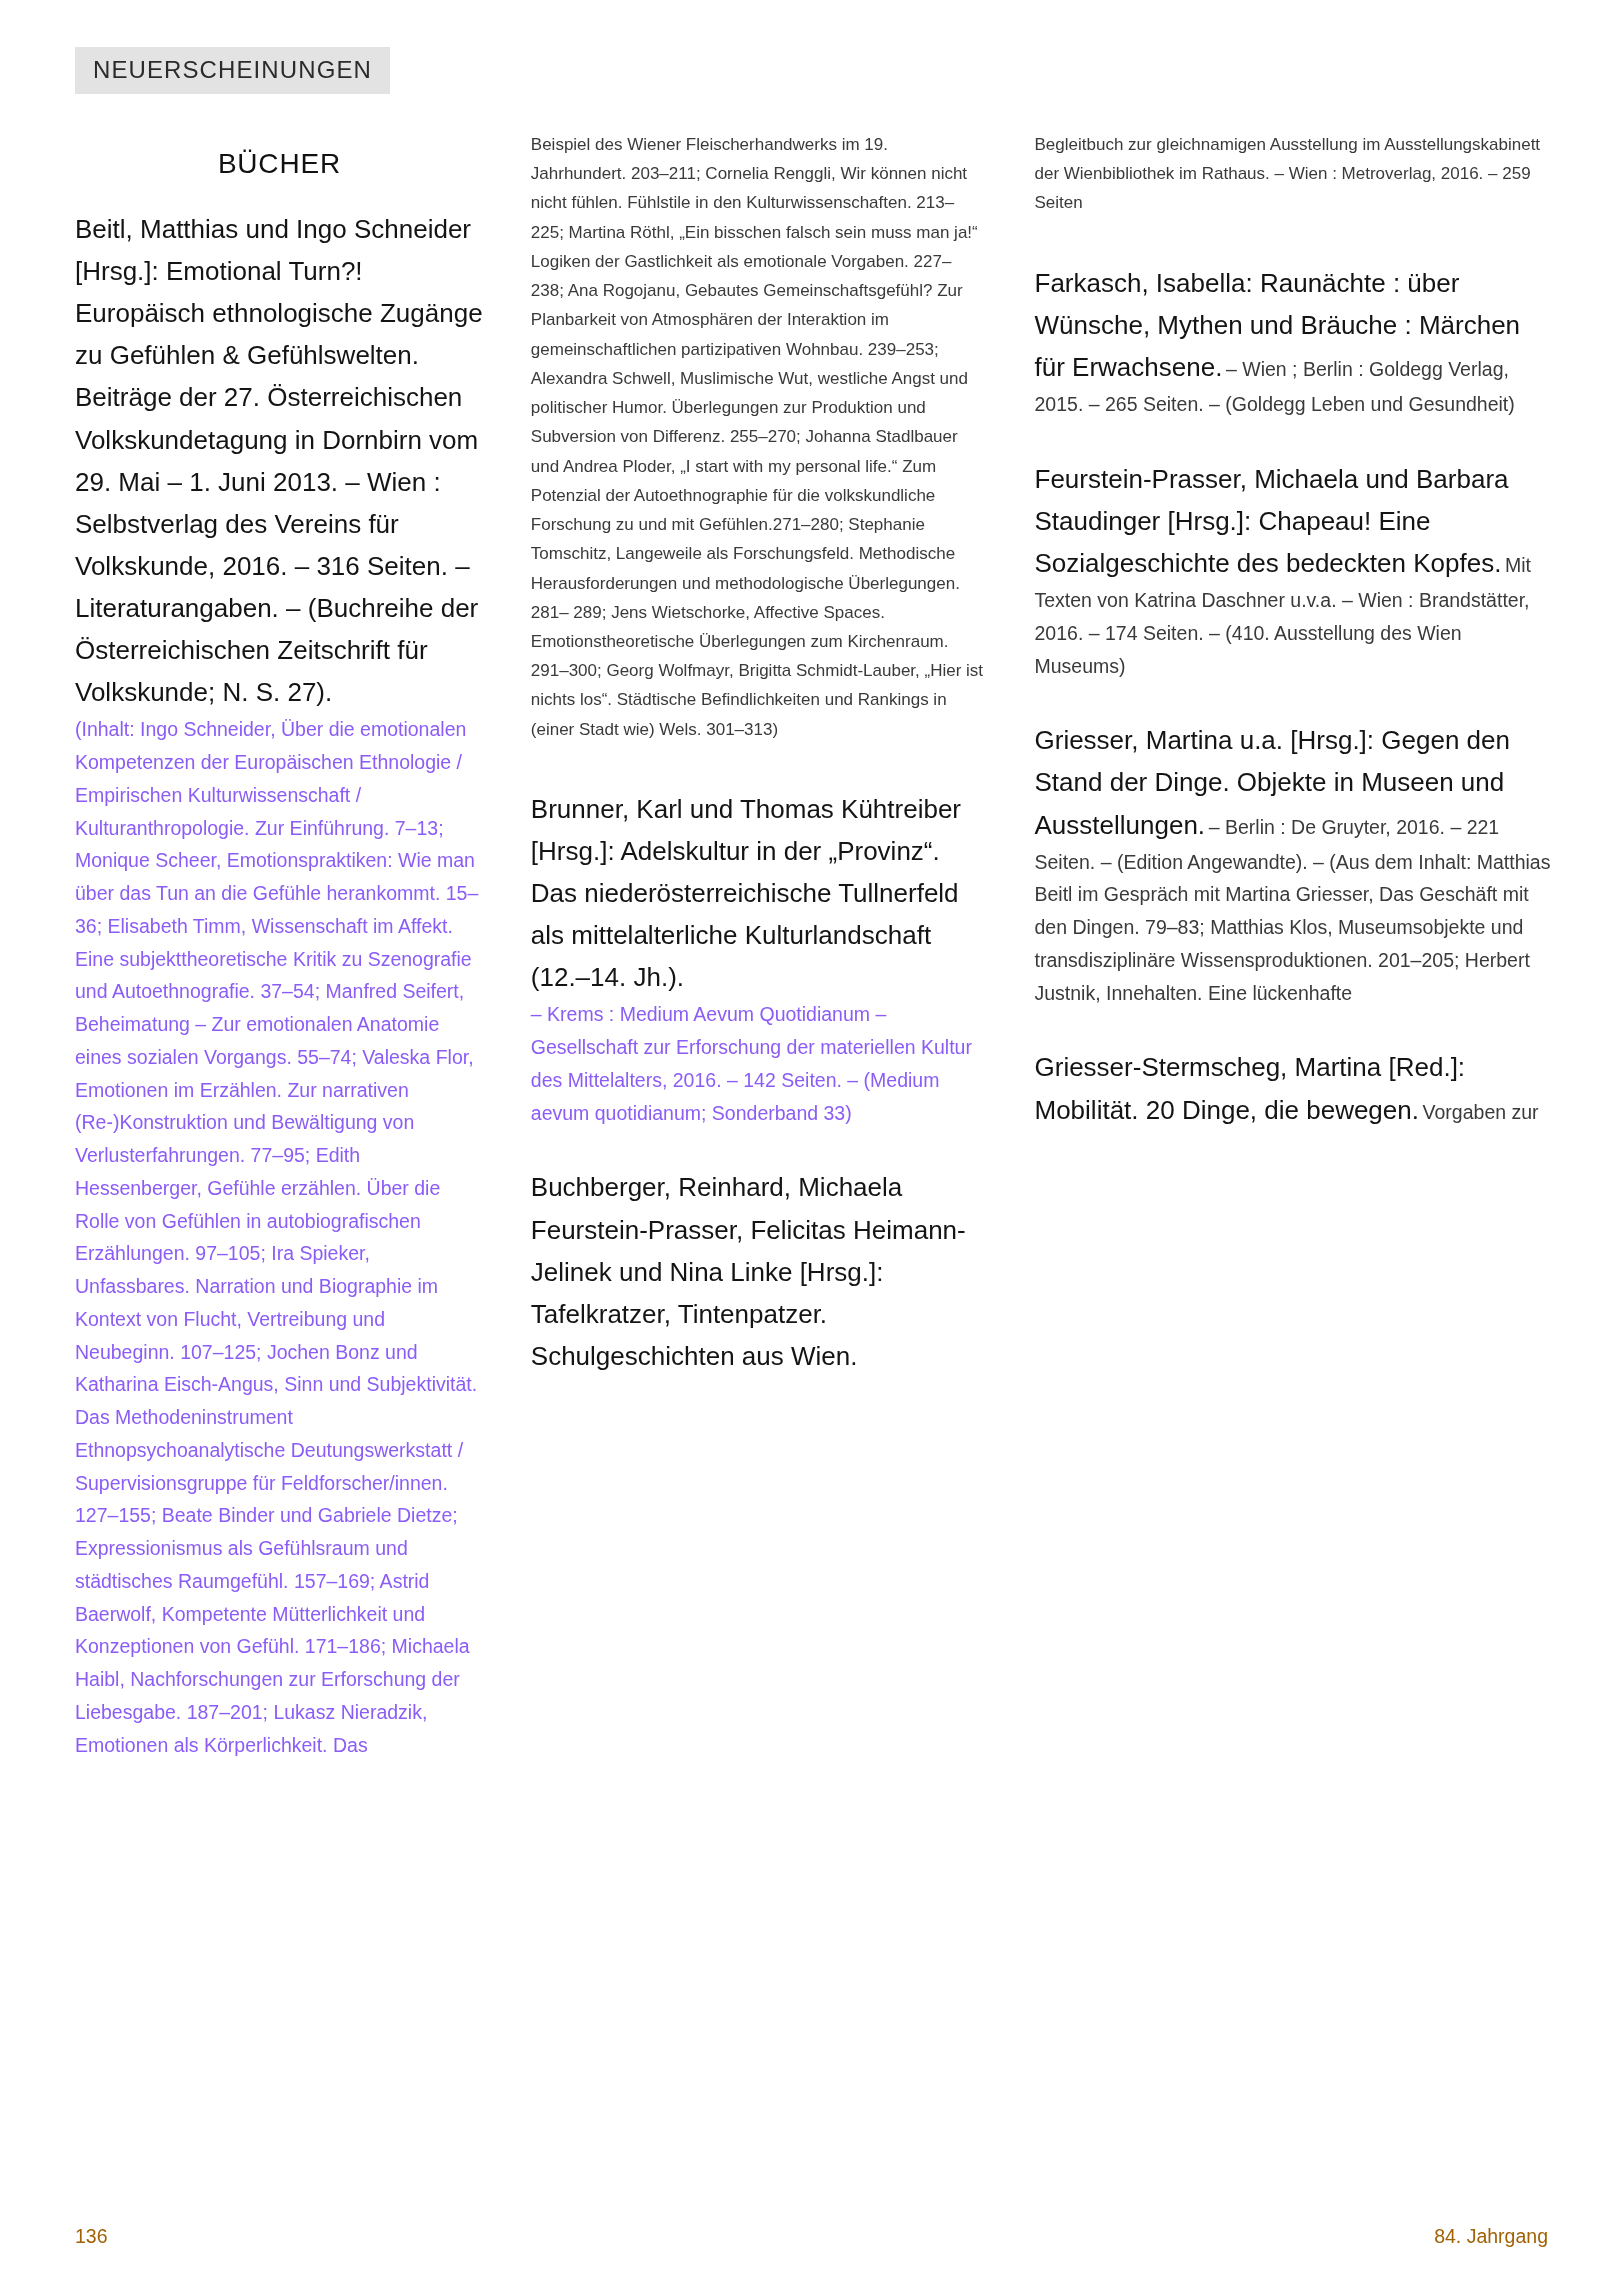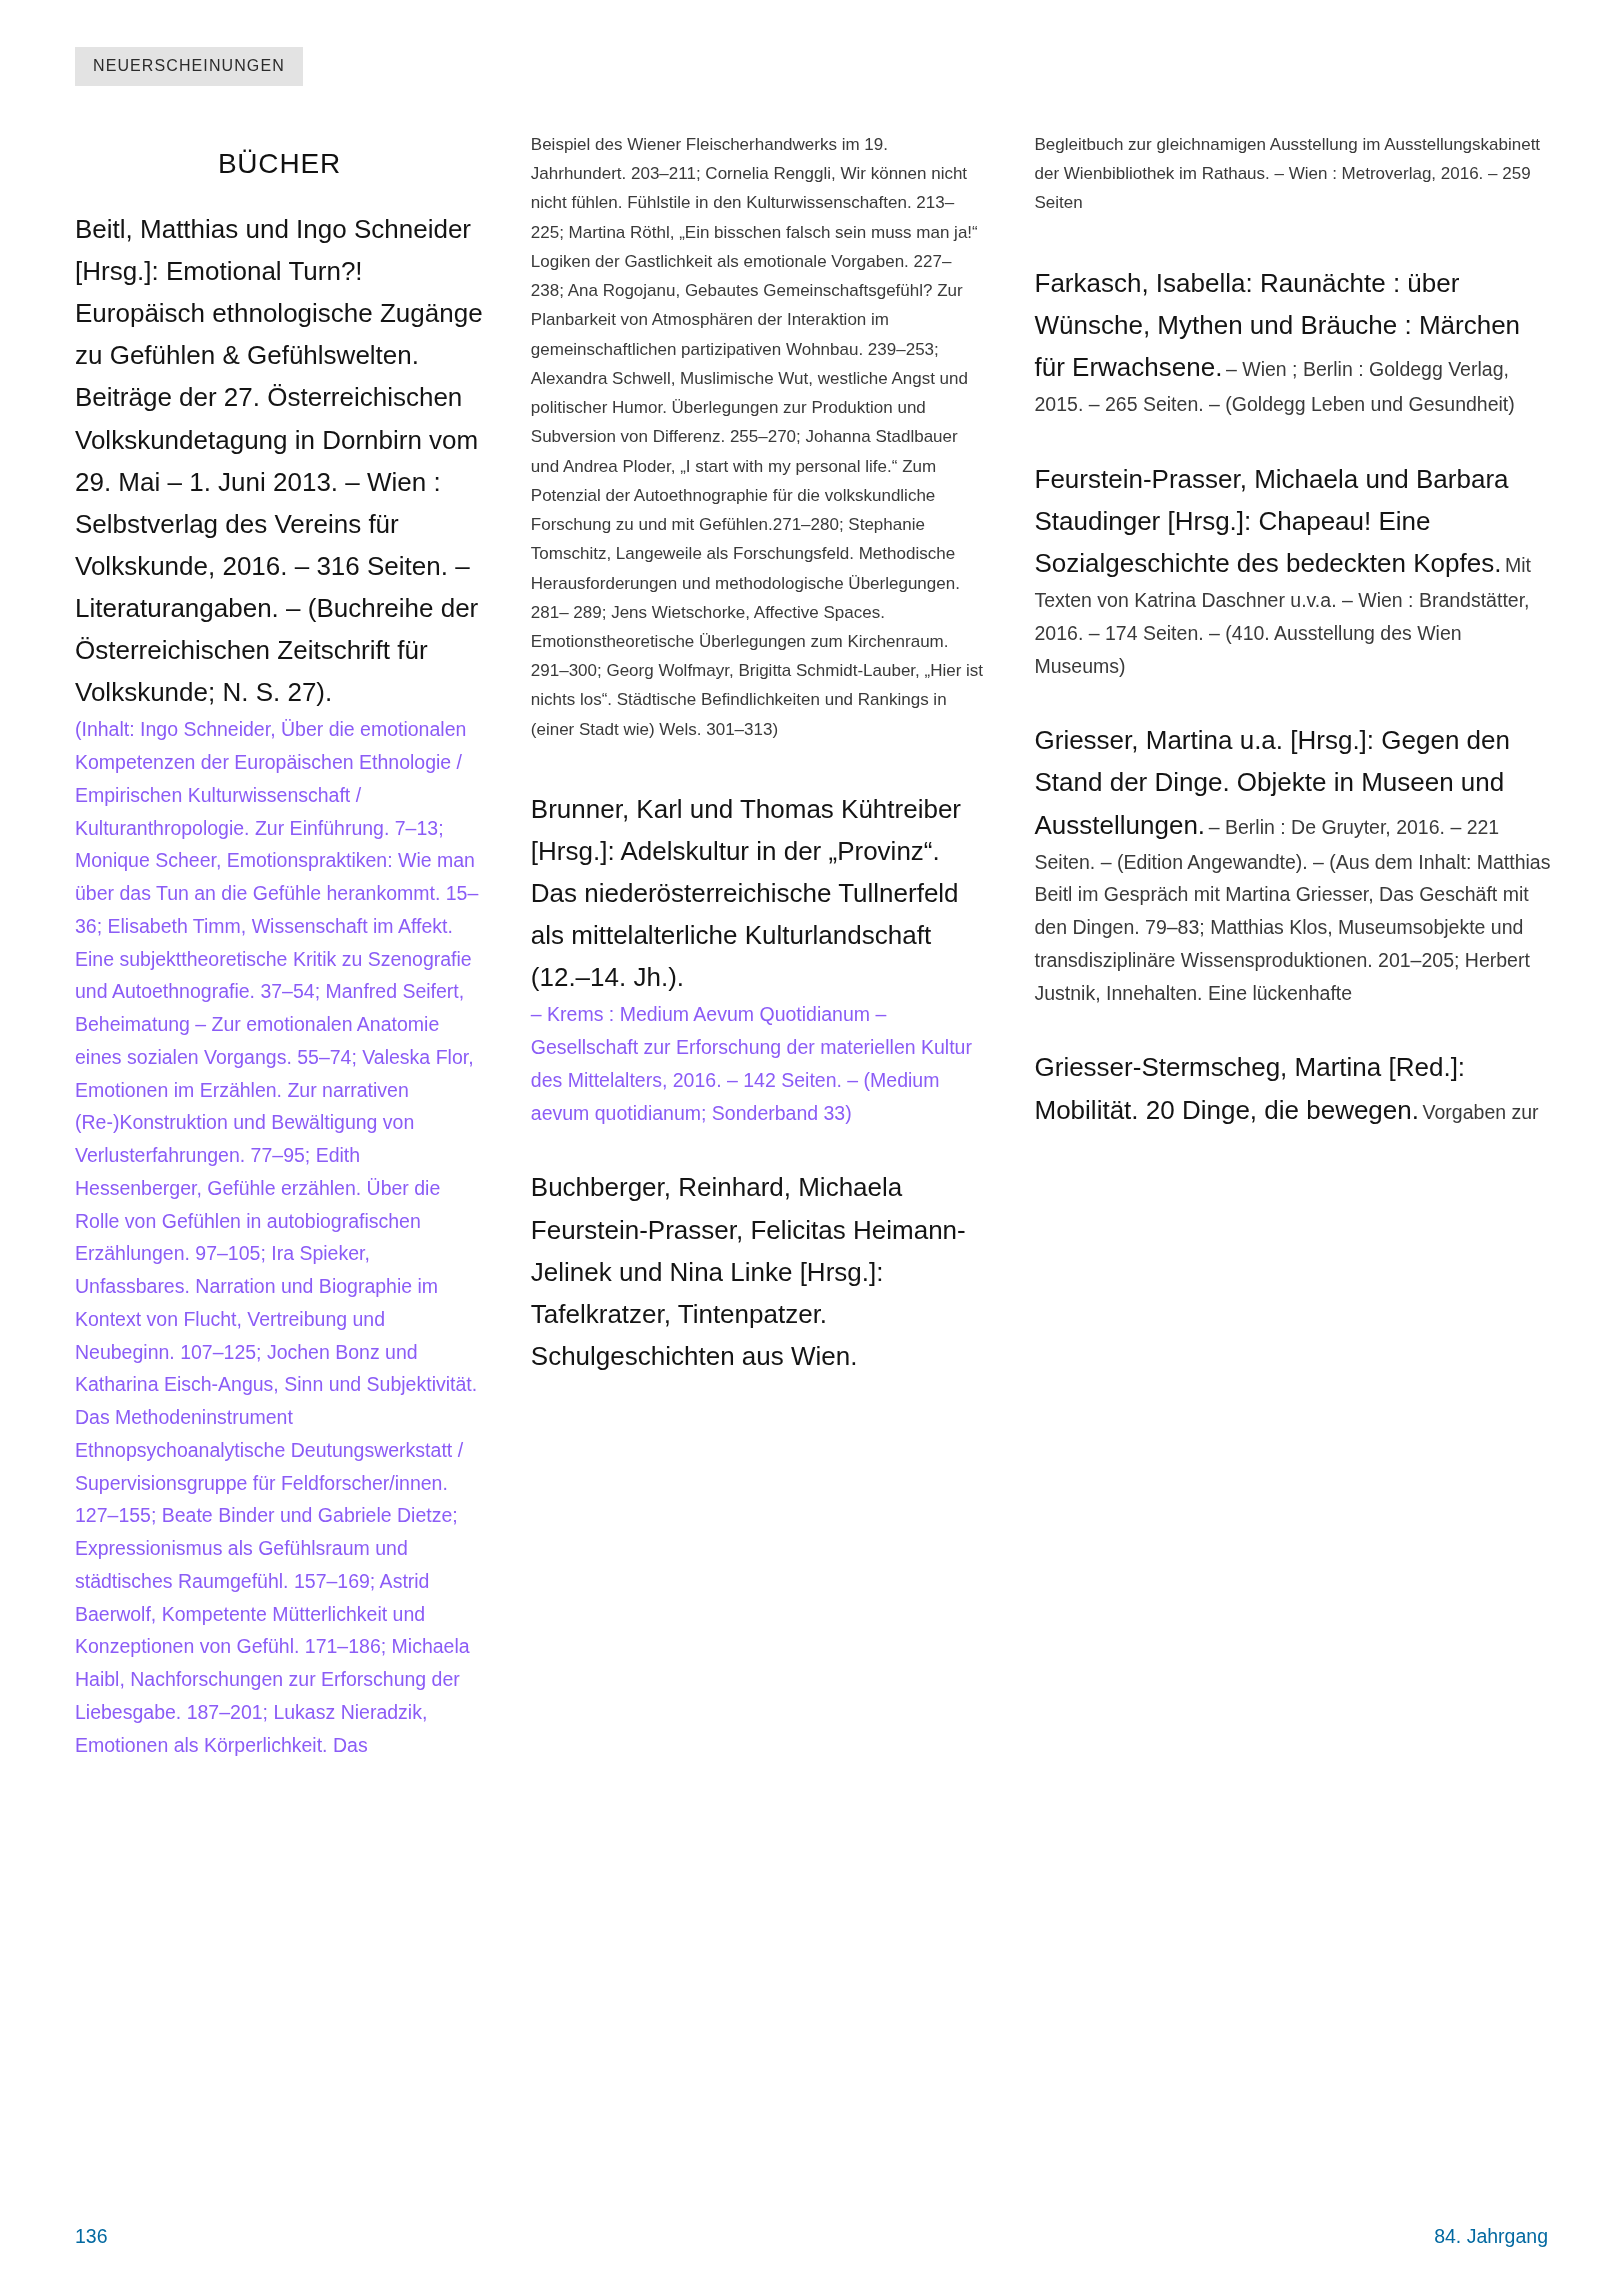--- a/index.html
+++ b/index.html
@@ -22,21 +22,21 @@
     height: 2295px;
     box-sizing: border-box;
     padding: 0;
   }
   .section-tag {
     position: absolute;
     left: 75px;
     top: 47px;
     background: #e3e3e3;
     color: #2b2b2b;
-    font-size: 16px;
+    font-size: 24px;
     letter-spacing: 1.1px;
     padding: 11.4px 18px 11.4px 18px;
     line-height: 1;
   }
   .columns {
     position: absolute;
     left: 75px;
     top: 130px;
     width: 1477px;
     display: flex;
@@ -87,21 +87,21 @@
     color: #3a3a3a;
   }
   .footer {
     position: absolute;
     left: 75px;
     right: 75px;
     bottom: 47px;
     display: flex;
     justify-content: space-between;
     font-size: 19.5px;
-    color: #0369a1;
+    color: #a16207;
     gap: 44px;
   }
 </style>
 </head>
 <body>
 
 <div class="page">
 
   <div class="section-tag">NEUERSCHEINUNGEN</div>
 

